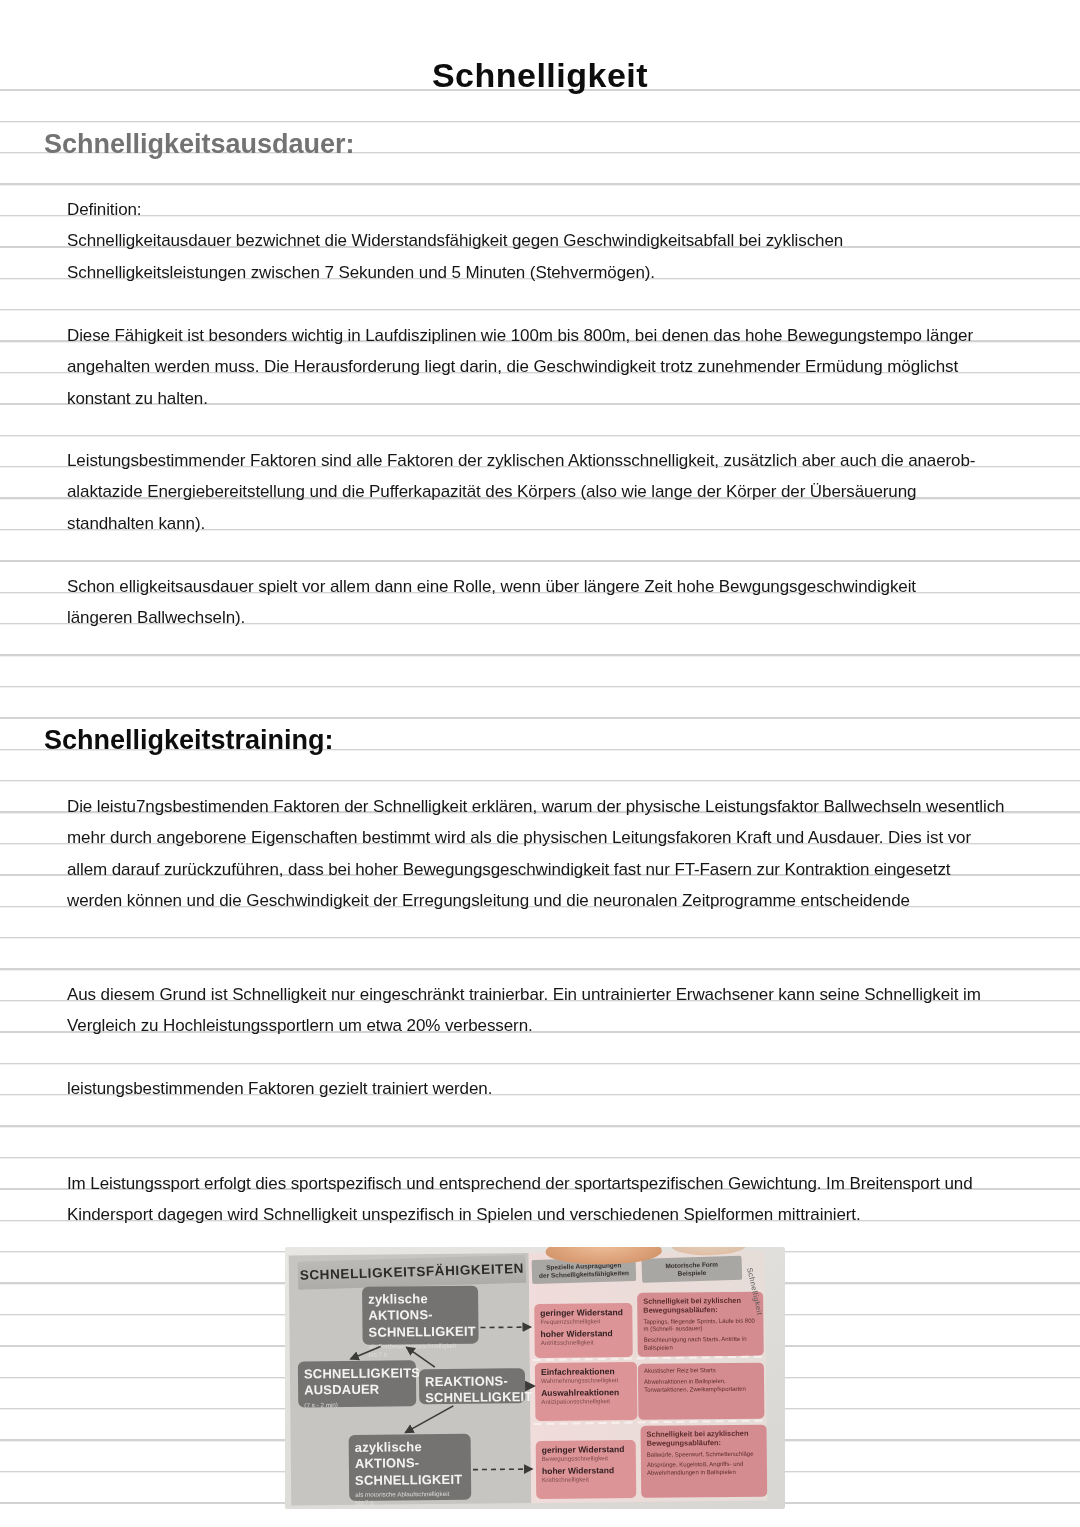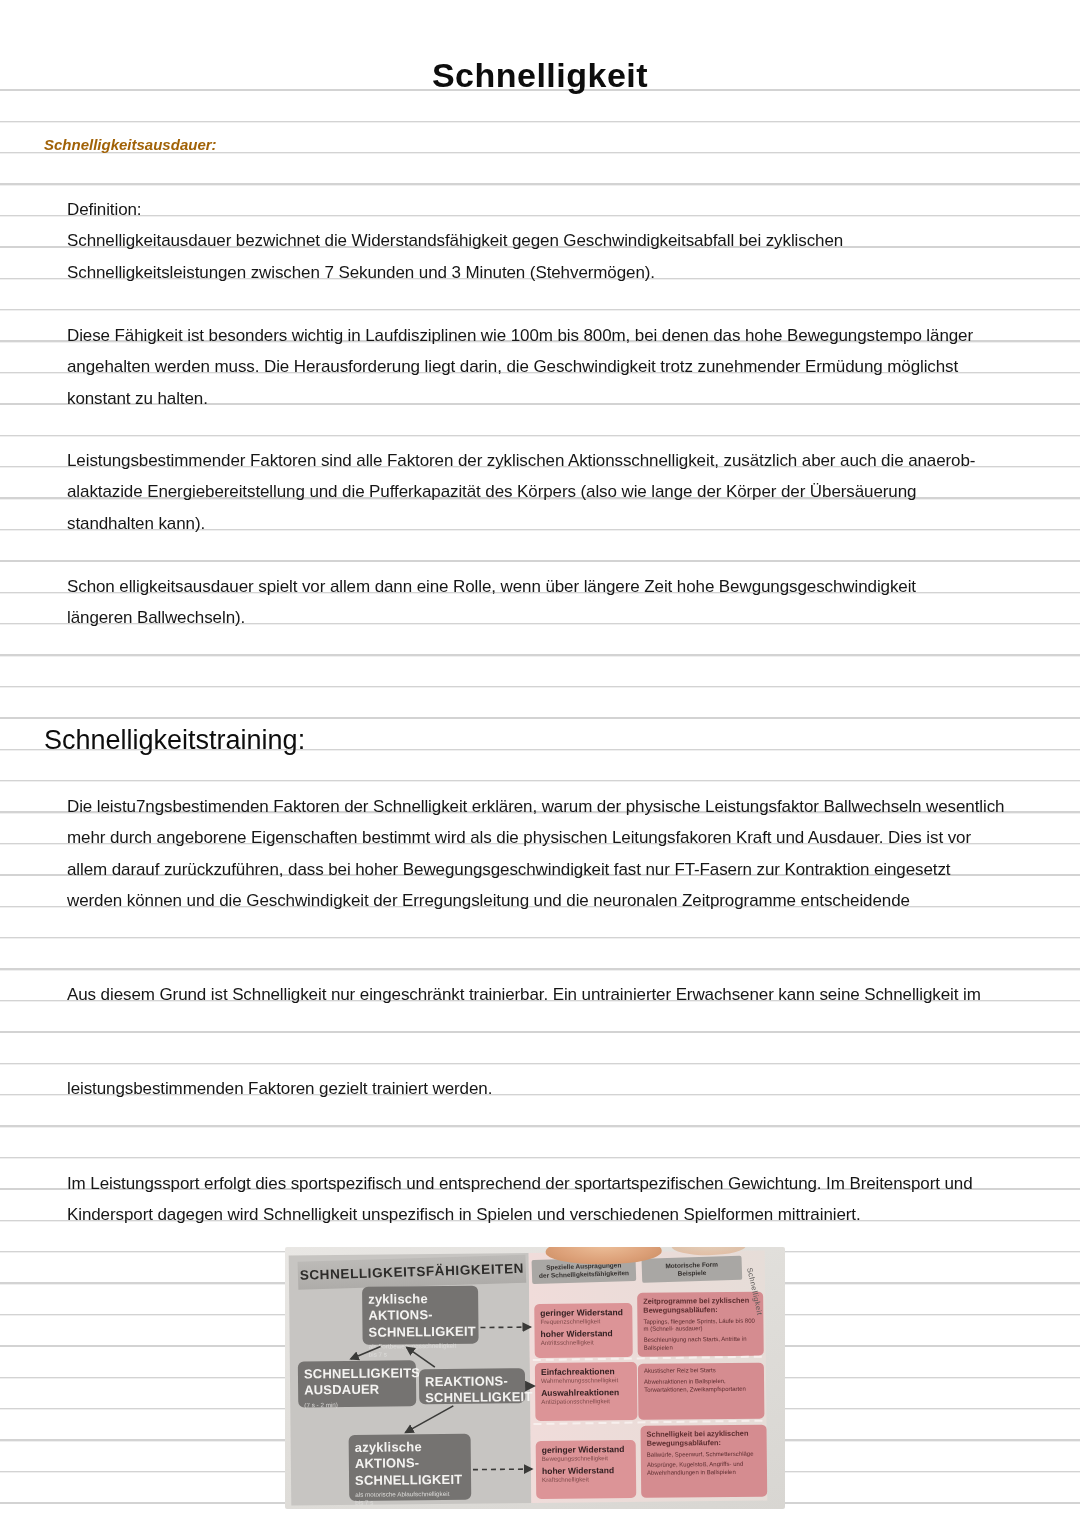--- a/index.html
+++ b/index.html
@@ -14,25 +14,25 @@
       transparent 0px, transparent 29.2px,
       #d3d3d3 29.2px, #d3d3d3 30.6px,
       #efefef 30.6px, #efefef 31.4px);
   }
   .doc-title{
     position:absolute;left:0;right:0;top:58px;text-align:center;
     font-size:34px;font-weight:bold;line-height:34px;letter-spacing:.5px;color:#0d0d0d;
   }
   .h-ausdauer{
     position:absolute;left:44px;top:134px;
-    font-size:15px;font-weight:bold;line-height:21px;color:#a16207;font-style:italic;
+    font-size:27px;font-weight:bold;line-height:21px;color:#737373;
   }
   .h-training{
     position:absolute;left:44px;top:727px;
-    font-size:27px;font-weight:normal;line-height:27px;color:#0d0d0d;
+    font-size:27px;font-weight:bold;line-height:27px;color:#0d0d0d;
   }
   .para{position:absolute;left:44px;width:995px;font-size:17px;line-height:31.4px;letter-spacing:-0.1px;margin-left:23px;}
   .para .tline{white-space:nowrap;}
 
   
   .photo{
     position:absolute;left:285px;top:1247px;width:500px;height:262px;overflow:hidden;
     background:linear-gradient(160deg,#e9e7e4 0%,#e0deda 45%,#d8d6d2 100%);
     border-radius:2px;
   }
@@ -88,21 +88,21 @@
 
 <div id="page">
   <div id="ruling"></div>
 
   <div class="doc-title">Schnelligkeit</div>
   <div class="h-ausdauer">Schnelligkeitsausdauer:</div>
 
   <div class="para" style="top:194px">
       <div class="tline">Definition:</div>
       <div class="tline">Schnelligkeitausdauer bezwichnet die Widerstandsfähigkeit gegen Geschwindigkeitsabfall bei zyklischen</div>
-      <div class="tline">Schnelligkeitsleistungen zwischen 7 Sekunden und 3 Minuten (Stehvermögen).</div>
+      <div class="tline">Schnelligkeitsleistungen zwischen 7 Sekunden und 5 Minuten (Stehvermögen).</div>
     </div>
   <div class="para" style="top:320px">
       <div class="tline">Diese Fähigkeit ist besonders wichtig in Laufdisziplinen wie 100m bis 800m, bei denen das hohe Bewegungstempo länger</div>
       <div class="tline">angehalten werden muss. Die Herausforderung liegt darin, die Geschwindigkeit trotz zunehmender Ermüdung möglichst</div>
       <div class="tline">konstant zu halten.</div>
     </div>
   <div class="para" style="top:445px">
       <div class="tline">Leistungsbestimmender Faktoren sind alle Faktoren der zyklischen Aktionsschnelligkeit, zusätzlich aber auch die anaerob-</div>
       <div class="tline">alaktazide Energiebereitstellung und die Pufferkapazität des Körpers (also wie lange der Körper der Übersäuerung</div>
       <div class="tline">standhalten kann).</div>
@@ -115,20 +115,21 @@
   <div class="h-training">Schnelligkeitstraining:</div>
 
   <div class="para" style="top:791px">
       <div class="tline">Die leistu7ngsbestimenden Faktoren der Schnelligkeit erklären, warum der physische Leistungsfaktor Ballwechseln wesentlich</div>
       <div class="tline">mehr durch angeborene Eigenschaften bestimmt wird als die physischen Leitungsfakoren Kraft und Ausdauer. Dies ist vor</div>
       <div class="tline">allem darauf zurückzuführen, dass bei hoher Bewegungsgeschwindigkeit fast nur FT-Fasern zur Kontraktion eingesetzt</div>
       <div class="tline">werden können und die Geschwindigkeit der Erregungsleitung und die neuronalen Zeitprogramme entscheidende</div>
     </div>
   <div class="para" style="top:979px">
       <div class="tline">Aus diesem Grund ist Schnelligkeit nur eingeschränkt trainierbar. Ein untrainierter Erwachsener kann seine Schnelligkeit im</div>
+      <div class="tline">Vergleich zu Hochleistungssportlern um etwa 20% verbessern.</div>
     </div>
   <div class="para" style="top:1073px">
       <div class="tline">leistungsbestimmenden Faktoren gezielt trainiert werden.</div>
     </div>
   <div class="para" style="top:1168px">
       <div class="tline">Im Leistungssport erfolgt dies sportspezifisch und entsprechend der sportartspezifischen Gewichtung. Im Breitensport und</div>
       <div class="tline">Kindersport dagegen wird Schnelligkeit unspezifisch in Spielen und verschiedenen Spielformen mittrainiert.</div>
     </div>
 
   <div class="photo">
@@ -179,21 +180,21 @@
         <div class="pk-sub">Antizipationsschnelligkeit</div>
       </div>
       <div class="pinkbox" style="left:250px;top:194px;width:100px;height:58px">
         <div class="pk-title">geringer Widerstand</div>
         <div class="pk-sub">Bewegungsschnelligkeit</div>
         <div class="pk-title">hoher Widerstand</div>
         <div class="pk-sub">Kraftschnelligkeit</div>
       </div>
 
       <div class="redbox" style="left:353px;top:47px;width:126px;height:64px">
-        <div class="rd-head">Zeitprogramme bei zyklischen Bewegungsabläufen:</div>
+        <div class="rd-head">Schnelligkeit bei zyklischen Bewegungsabläufen:</div>
         <div class="rd-item">Tappings, fliegende Sprints, Läufe bis 800 m (Schnell- ausdauer)</div>
         <div class="rd-item">Beschleunigung nach Starts, Antritte in Ballspielen</div>
       </div>
       <div class="redbox" style="left:353px;top:118px;width:126px;height:56px">
         <div class="rd-item">Akustischer Reiz bei Starts</div>
         <div class="rd-item">Abwehraktionen in Ballspielen, Torwartaktionen, Zweikampfsportarten</div>
       </div>
       <div class="redbox" style="left:355px;top:180px;width:126px;height:72px">
         <div class="rd-head">Schnelligkeit bei azyklischen Bewegungsabläufen:</div>
         <div class="rd-item">Ballwürfe, Speerwurf, Schmetterschläge</div>

